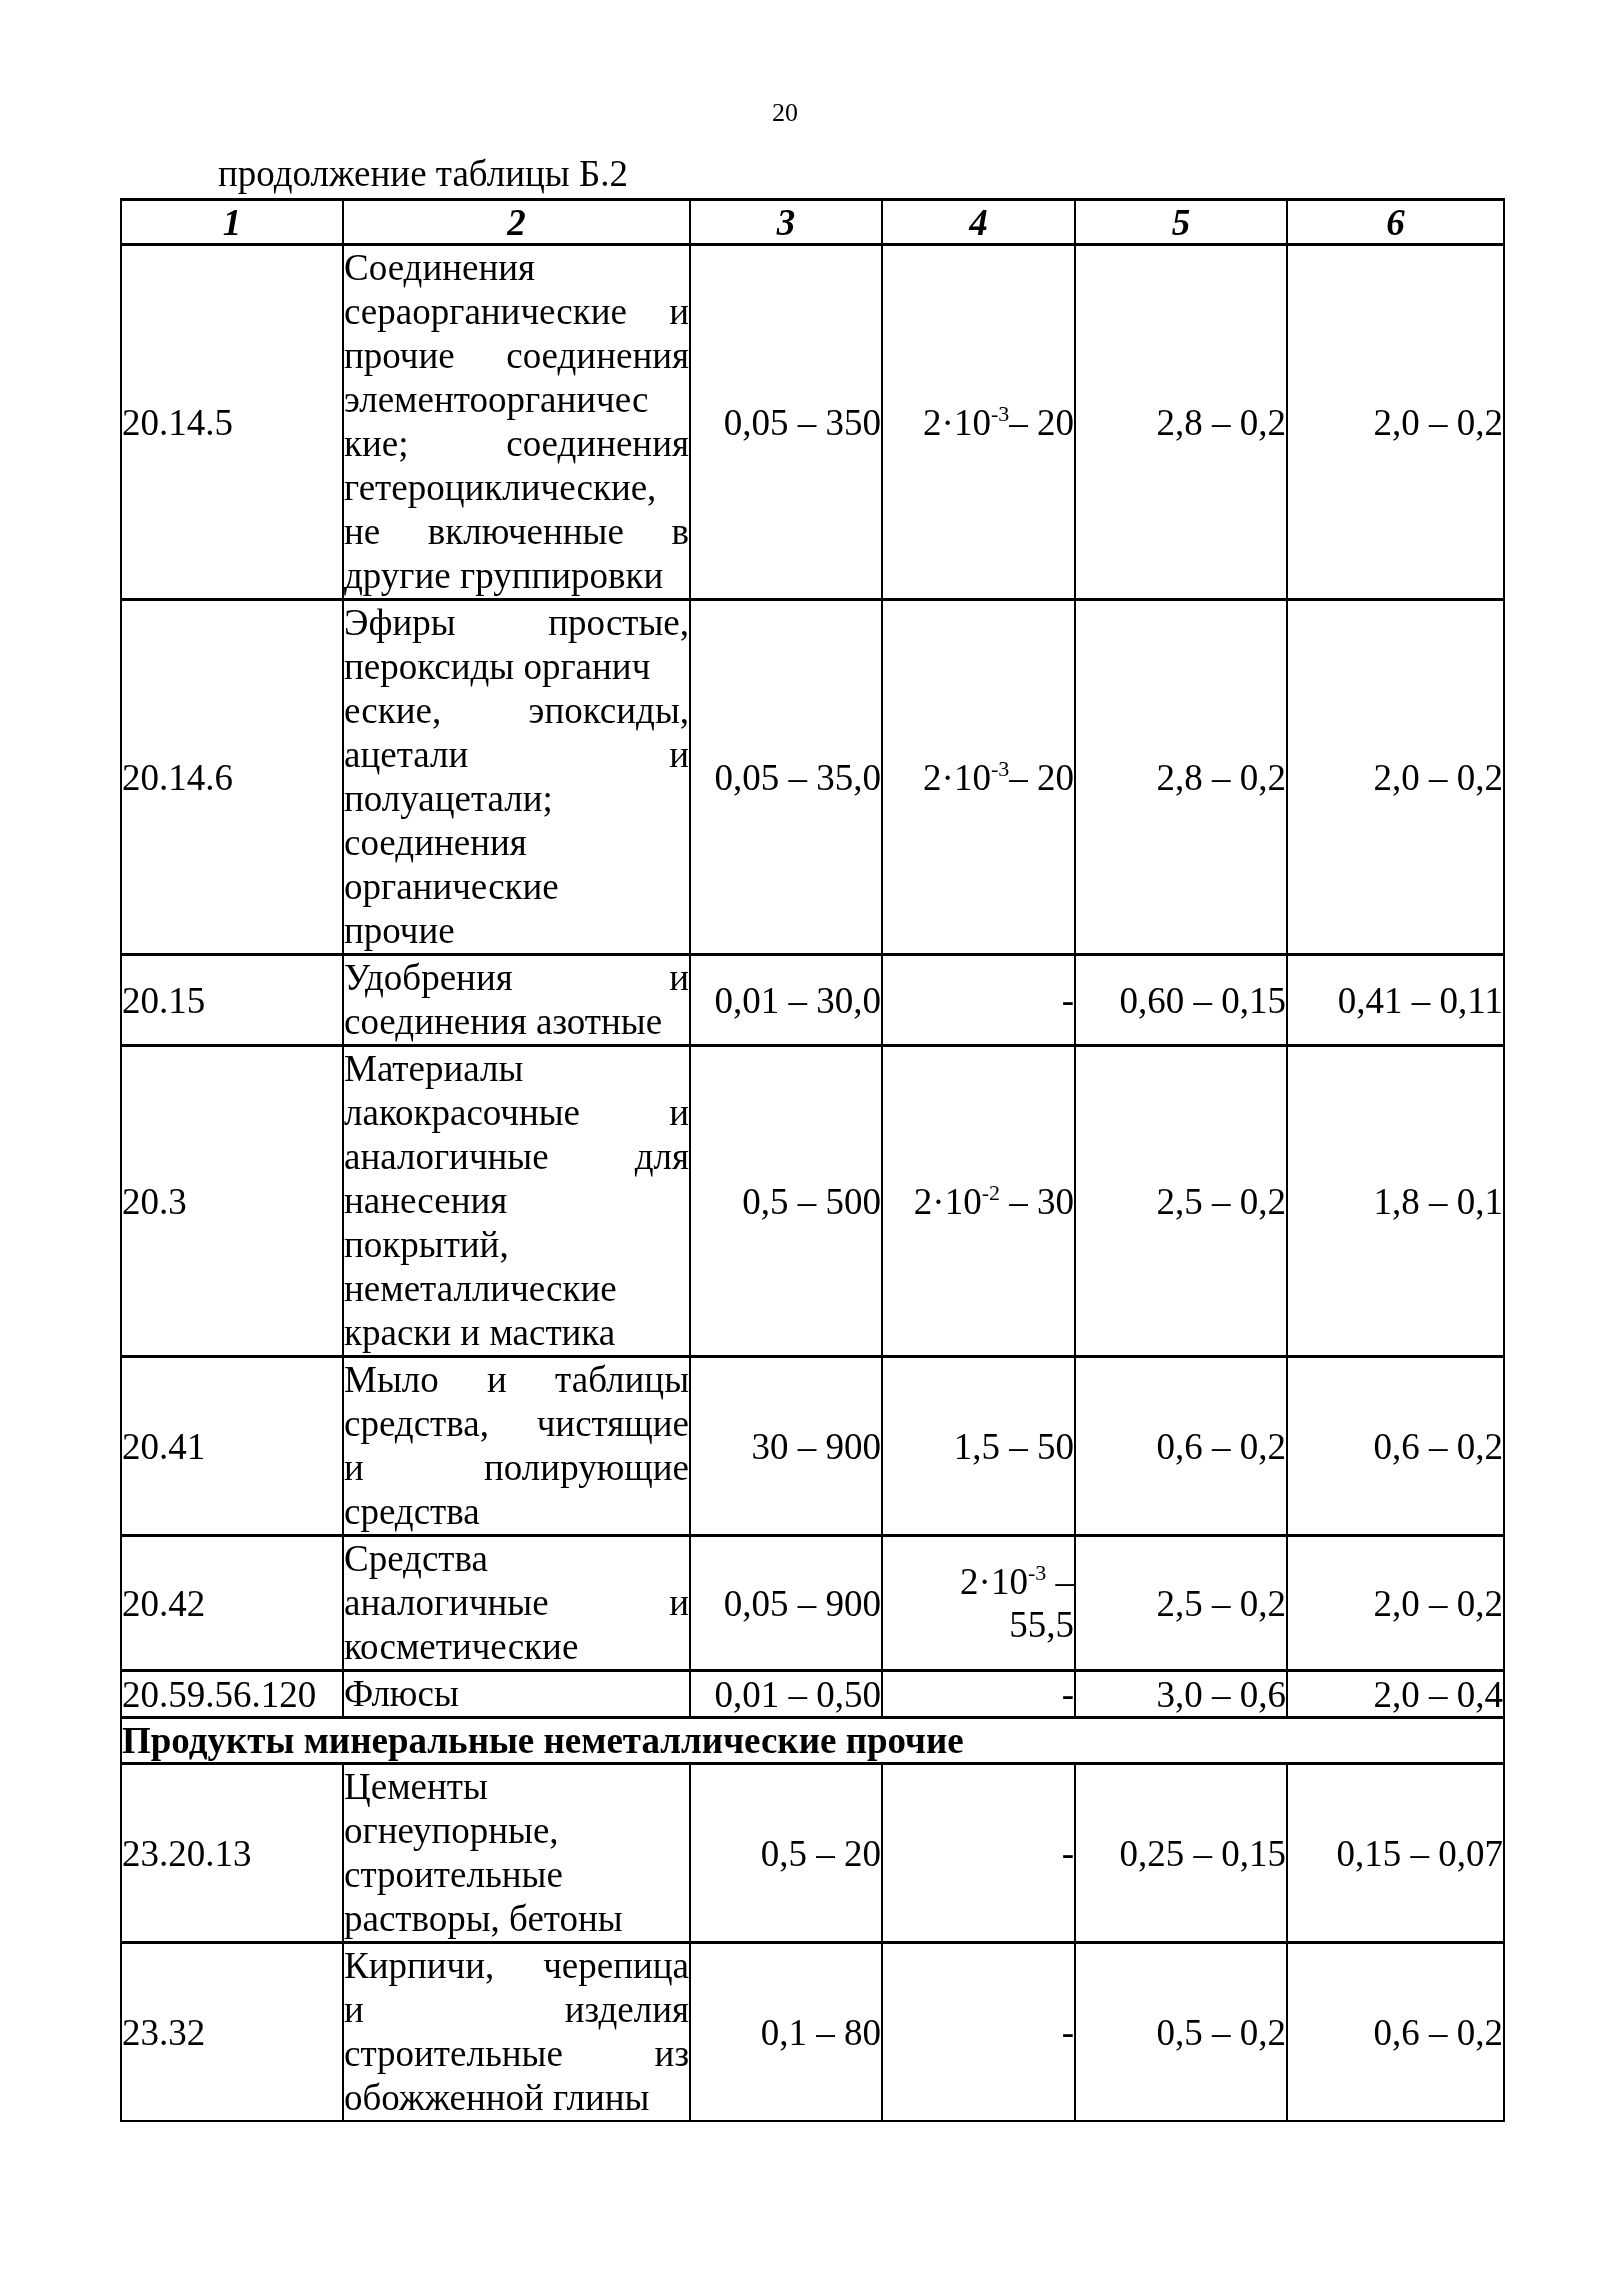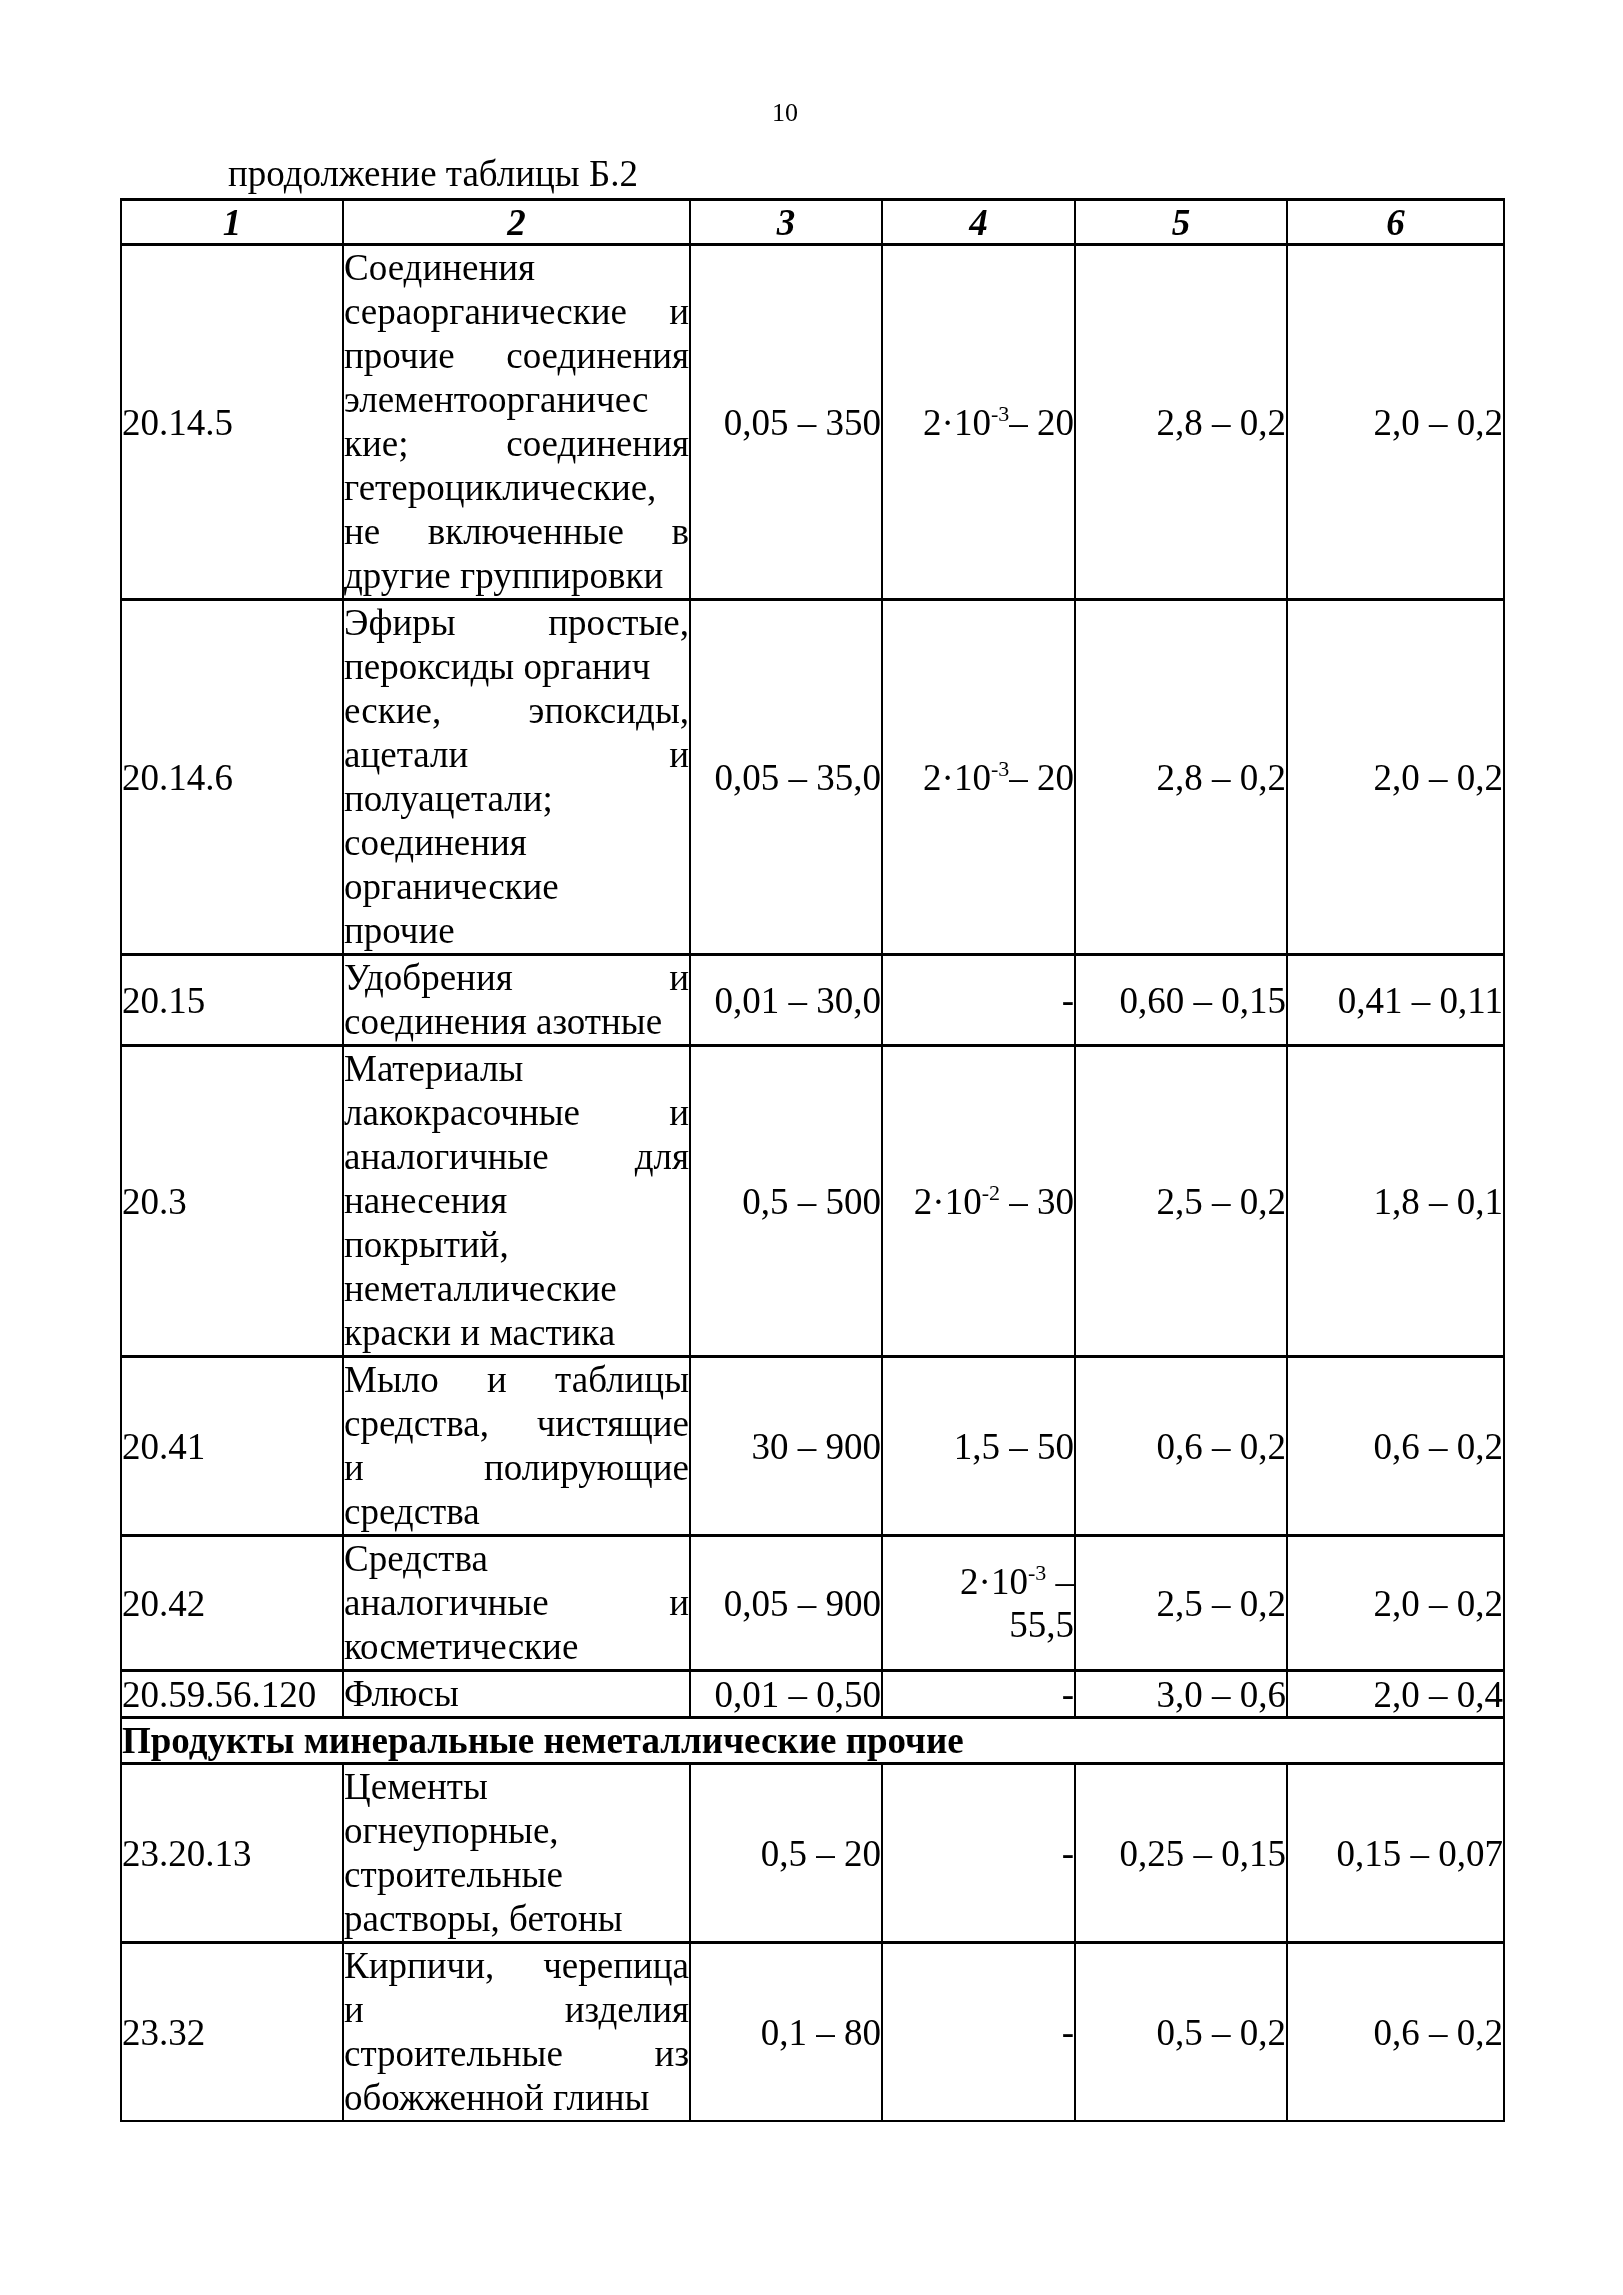--- a/index.html
+++ b/index.html
@@ -1,37 +1,37 @@
 <!DOCTYPE html>
 <html style="font-size:10.5px"><head>
   <meta charset="utf-8">
   <style>
     html, body { margin: 0; padding: 0; background: #ffffff; }
     body { width: 1623px; height: 2295px; position: relative; overflow: hidden;
            font-family: "Liberation Serif", "DejaVu Serif", serif; color: #000; }
     .page-number { position: absolute; left: 759px; top: 98px; width: 52px; text-align: center;
                    font-size: 26px; }
-    .caption { position: absolute; left: 228px; top: 152px; font-size: 37px; line-height: 43px; white-space: nowrap; }
+    .caption { position: absolute; left: 218px; top: 152px; font-size: 37px; line-height: 43px; white-space: nowrap; }
     table.data { position: absolute; left: 120px; top: 198px; width: 1383px; border-collapse: collapse;
                  table-layout: fixed; font-size: 37px; }
     table.data td, table.data th { border: 2px solid #000; padding: 0; vertical-align: middle; }
     table.data tr { border-top: 3.3px solid #000; }
     th { font-weight: bold; font-style: italic; text-align: center; font-size: 37px; line-height: 39px; }
     td.code { padding-left: 6.5px; text-align: left; white-space: nowrap; margin-left: 30px; }
     td.name { padding: 0 5.2px 0 9.2px; text-align: justify; text-align-last: left; line-height: 44px; margin-left: 13px; }
     td.name .ln { display: block; text-align: justify; text-align-last: justify; white-space: nowrap; }
     td.name .ln.last { text-align-last: left; }
     td.num { text-align: right; white-space: nowrap; }
     td.section { font-weight: bold; padding-left: 6.5px; text-align: left; }
     sup { font-size: 22px; vertical-align: 14.4px; line-height: 0; }
   </style>
 </head>
 <body>
 
-<div class="page-number">10</div>
+<div class="page-number">20</div>
 <div class="caption">продолжение таблицы Б.2</div>
 
 <table class="data">
   <colgroup>
     <col style="width:222px">
       <col style="width:347px">
       <col style="width:192px">
     <col style="width:193px">
       <col style="width:212px">
       <col style="width:217px">

